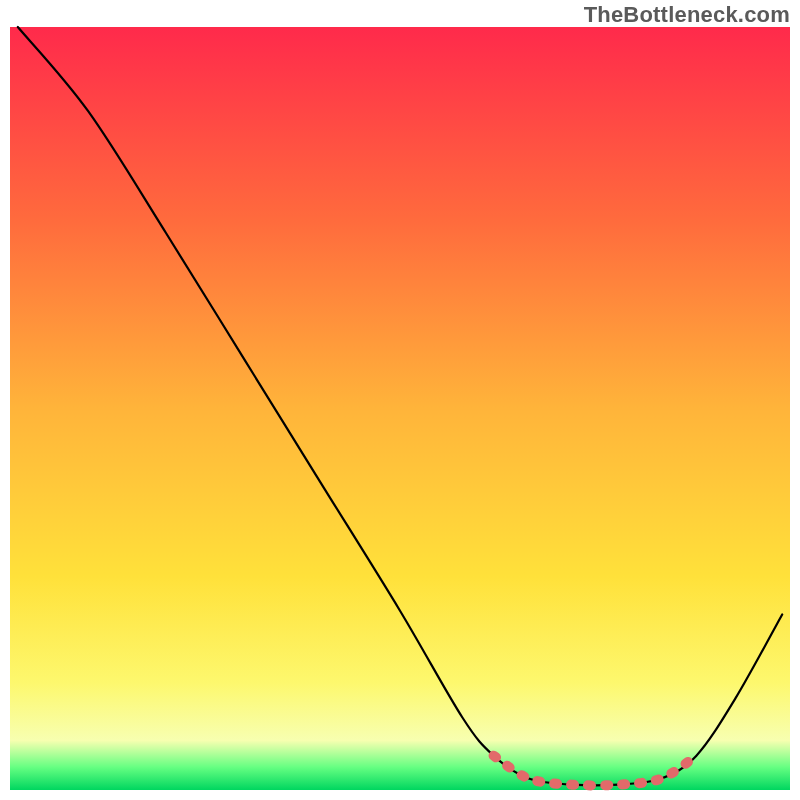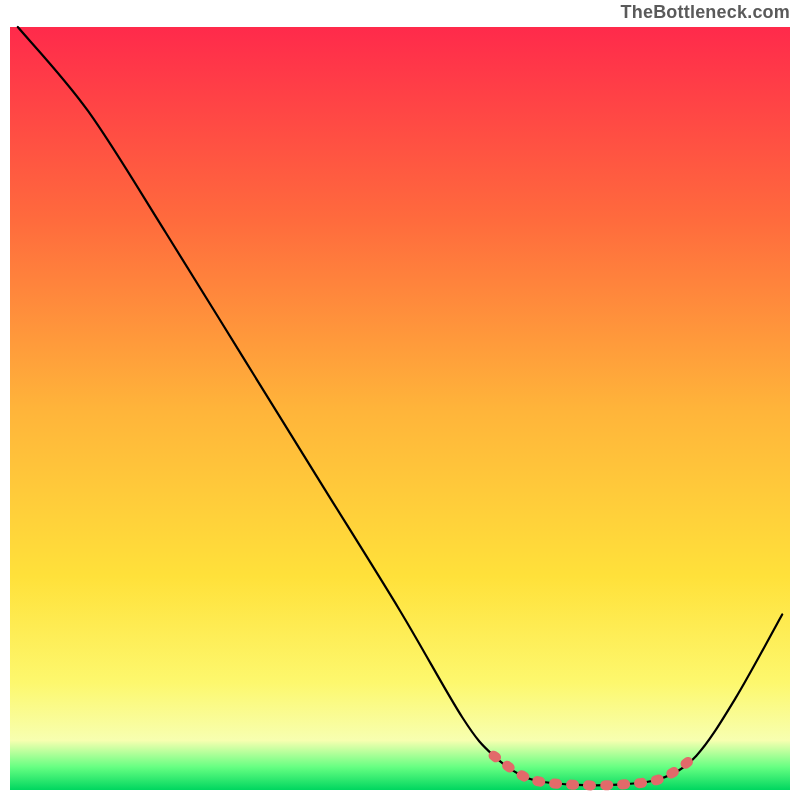--- a/index.html
+++ b/index.html
@@ -13,21 +13,21 @@
   }
   .stage {
     position: relative;
     width: 800px;
     height: 800px;
   }
   .watermark {
     position: absolute;
     top: 2px;
     right: 10px;
-    font-size: 18px;
+    font-size: 22px;
     font-weight: 600;
     color: #5a5a5a;
     letter-spacing: 0.2px;
   }
   svg {
     display: block;
   }
 </style>
 </head>
 <body>

